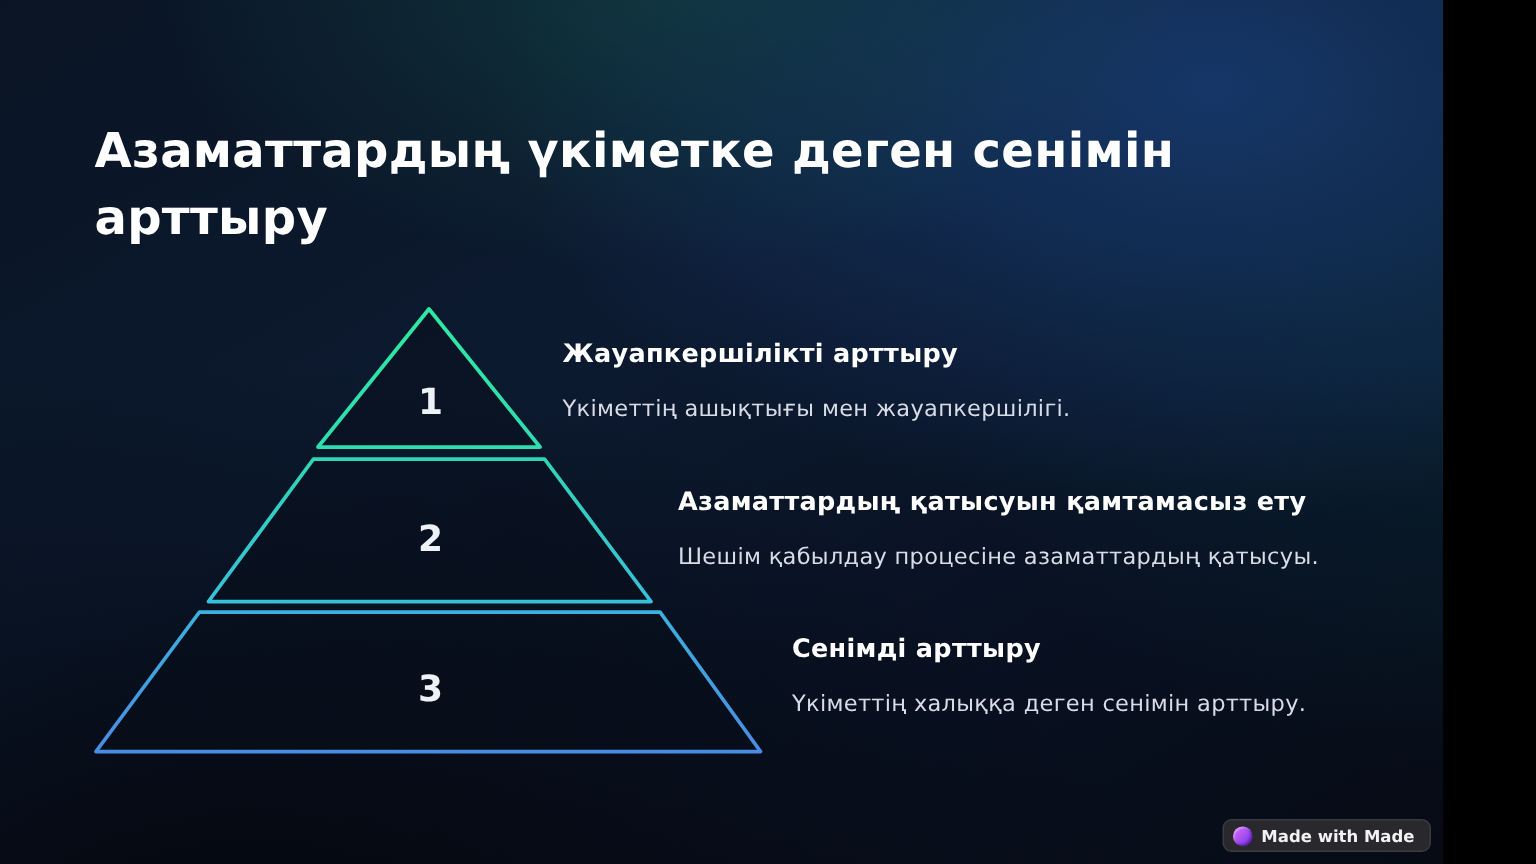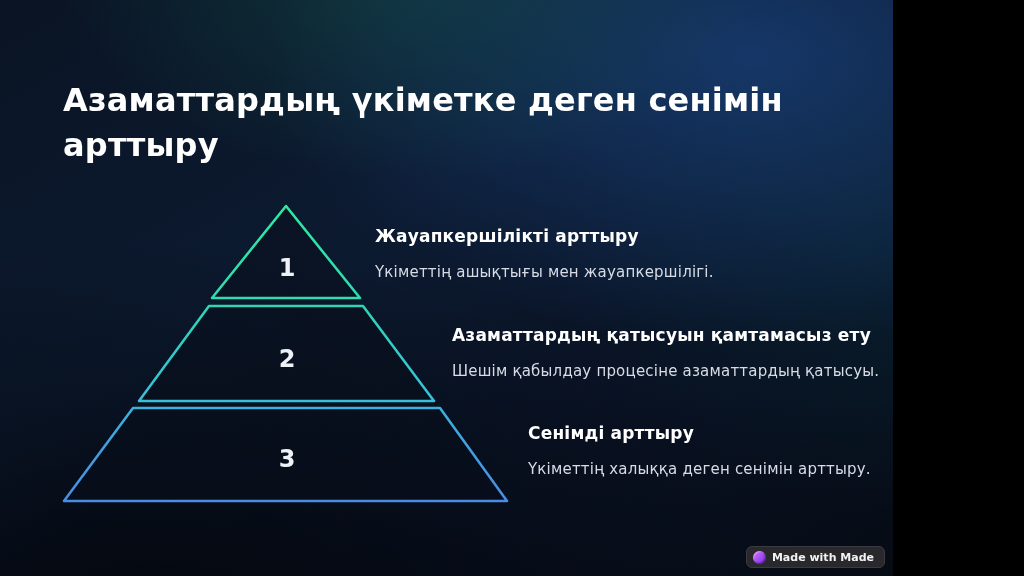--- a/index.html
+++ b/index.html
@@ -1,18 +1,18 @@
 <!DOCTYPE html>
 <html><head>
 <meta charset="utf-8">
 <style>
   html, body { margin: 0; padding: 0; background: #000; }
   .slide {
     position: relative;
-    width: 893px;
+    width: 962px;
     height: 576px;
     overflow: hidden;
     font-family: "DejaVu Sans", "Liberation Sans", sans-serif;
     background-color: #060b14;
     background:
       radial-gradient(ellipse 520px 300px at 46% -4%, rgba(20,82,76,0.50), rgba(20,82,76,0) 68%),
       radial-gradient(ellipse 780px 470px at 84% 10%, rgba(24,62,118,0.80), rgba(24,62,118,0) 62%),
       radial-gradient(ellipse 560px 430px at 103% 42%, rgba(10,48,62,0.45), rgba(10,48,62,0) 65%),
       radial-gradient(ellipse 900px 600px at 15% 115%, rgba(3,5,10,0.95), rgba(3,5,10,0) 70%),
       linear-gradient(150deg, #0a1424 0%, #0c1a30 40%, #081020 75%, #060b14 100%);

